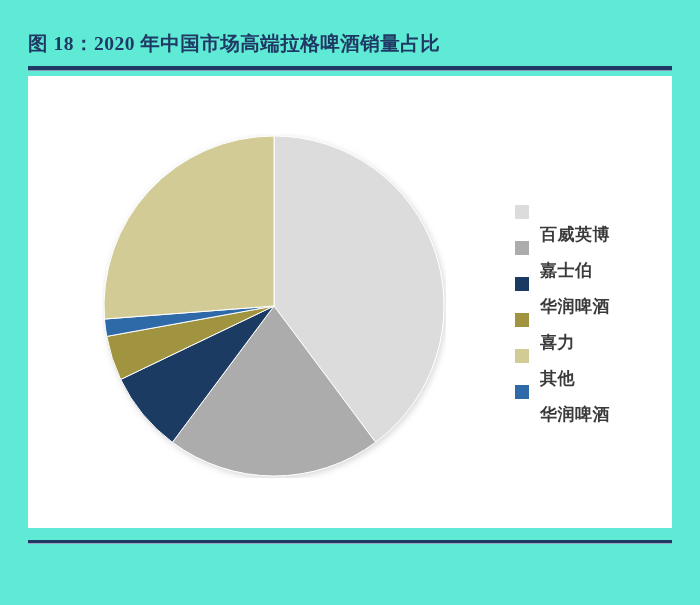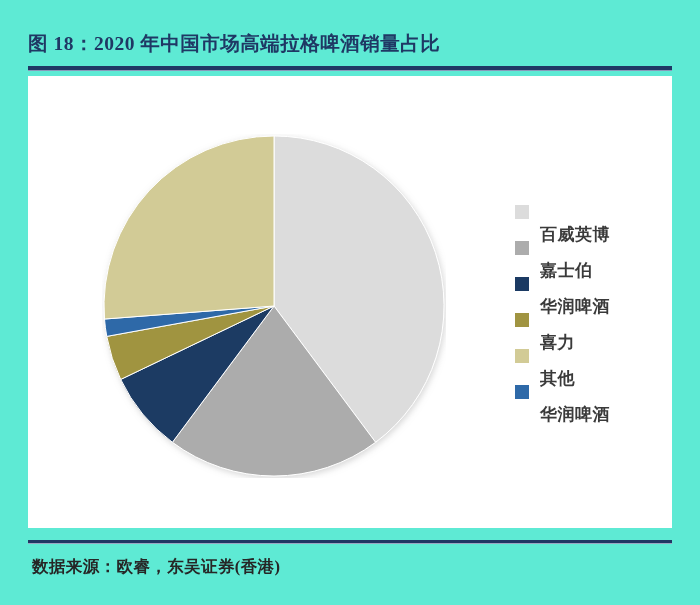--- a/index.html
+++ b/index.html
@@ -172,15 +172,14 @@
         </div>
         <div class="legend-item">
           <span class="legend-swatch" style="background: rgb(46, 105, 168);"></span>
           <span class="legend-label">华润啤酒</span>
         </div>
       </div>
 
   </div>
 
   <div class="footer-rule"></div>
-  <div class="footer-text">数据来源：欧睿，东吴证券(香港)</div>
 
 </div>
 
 </body></html>

